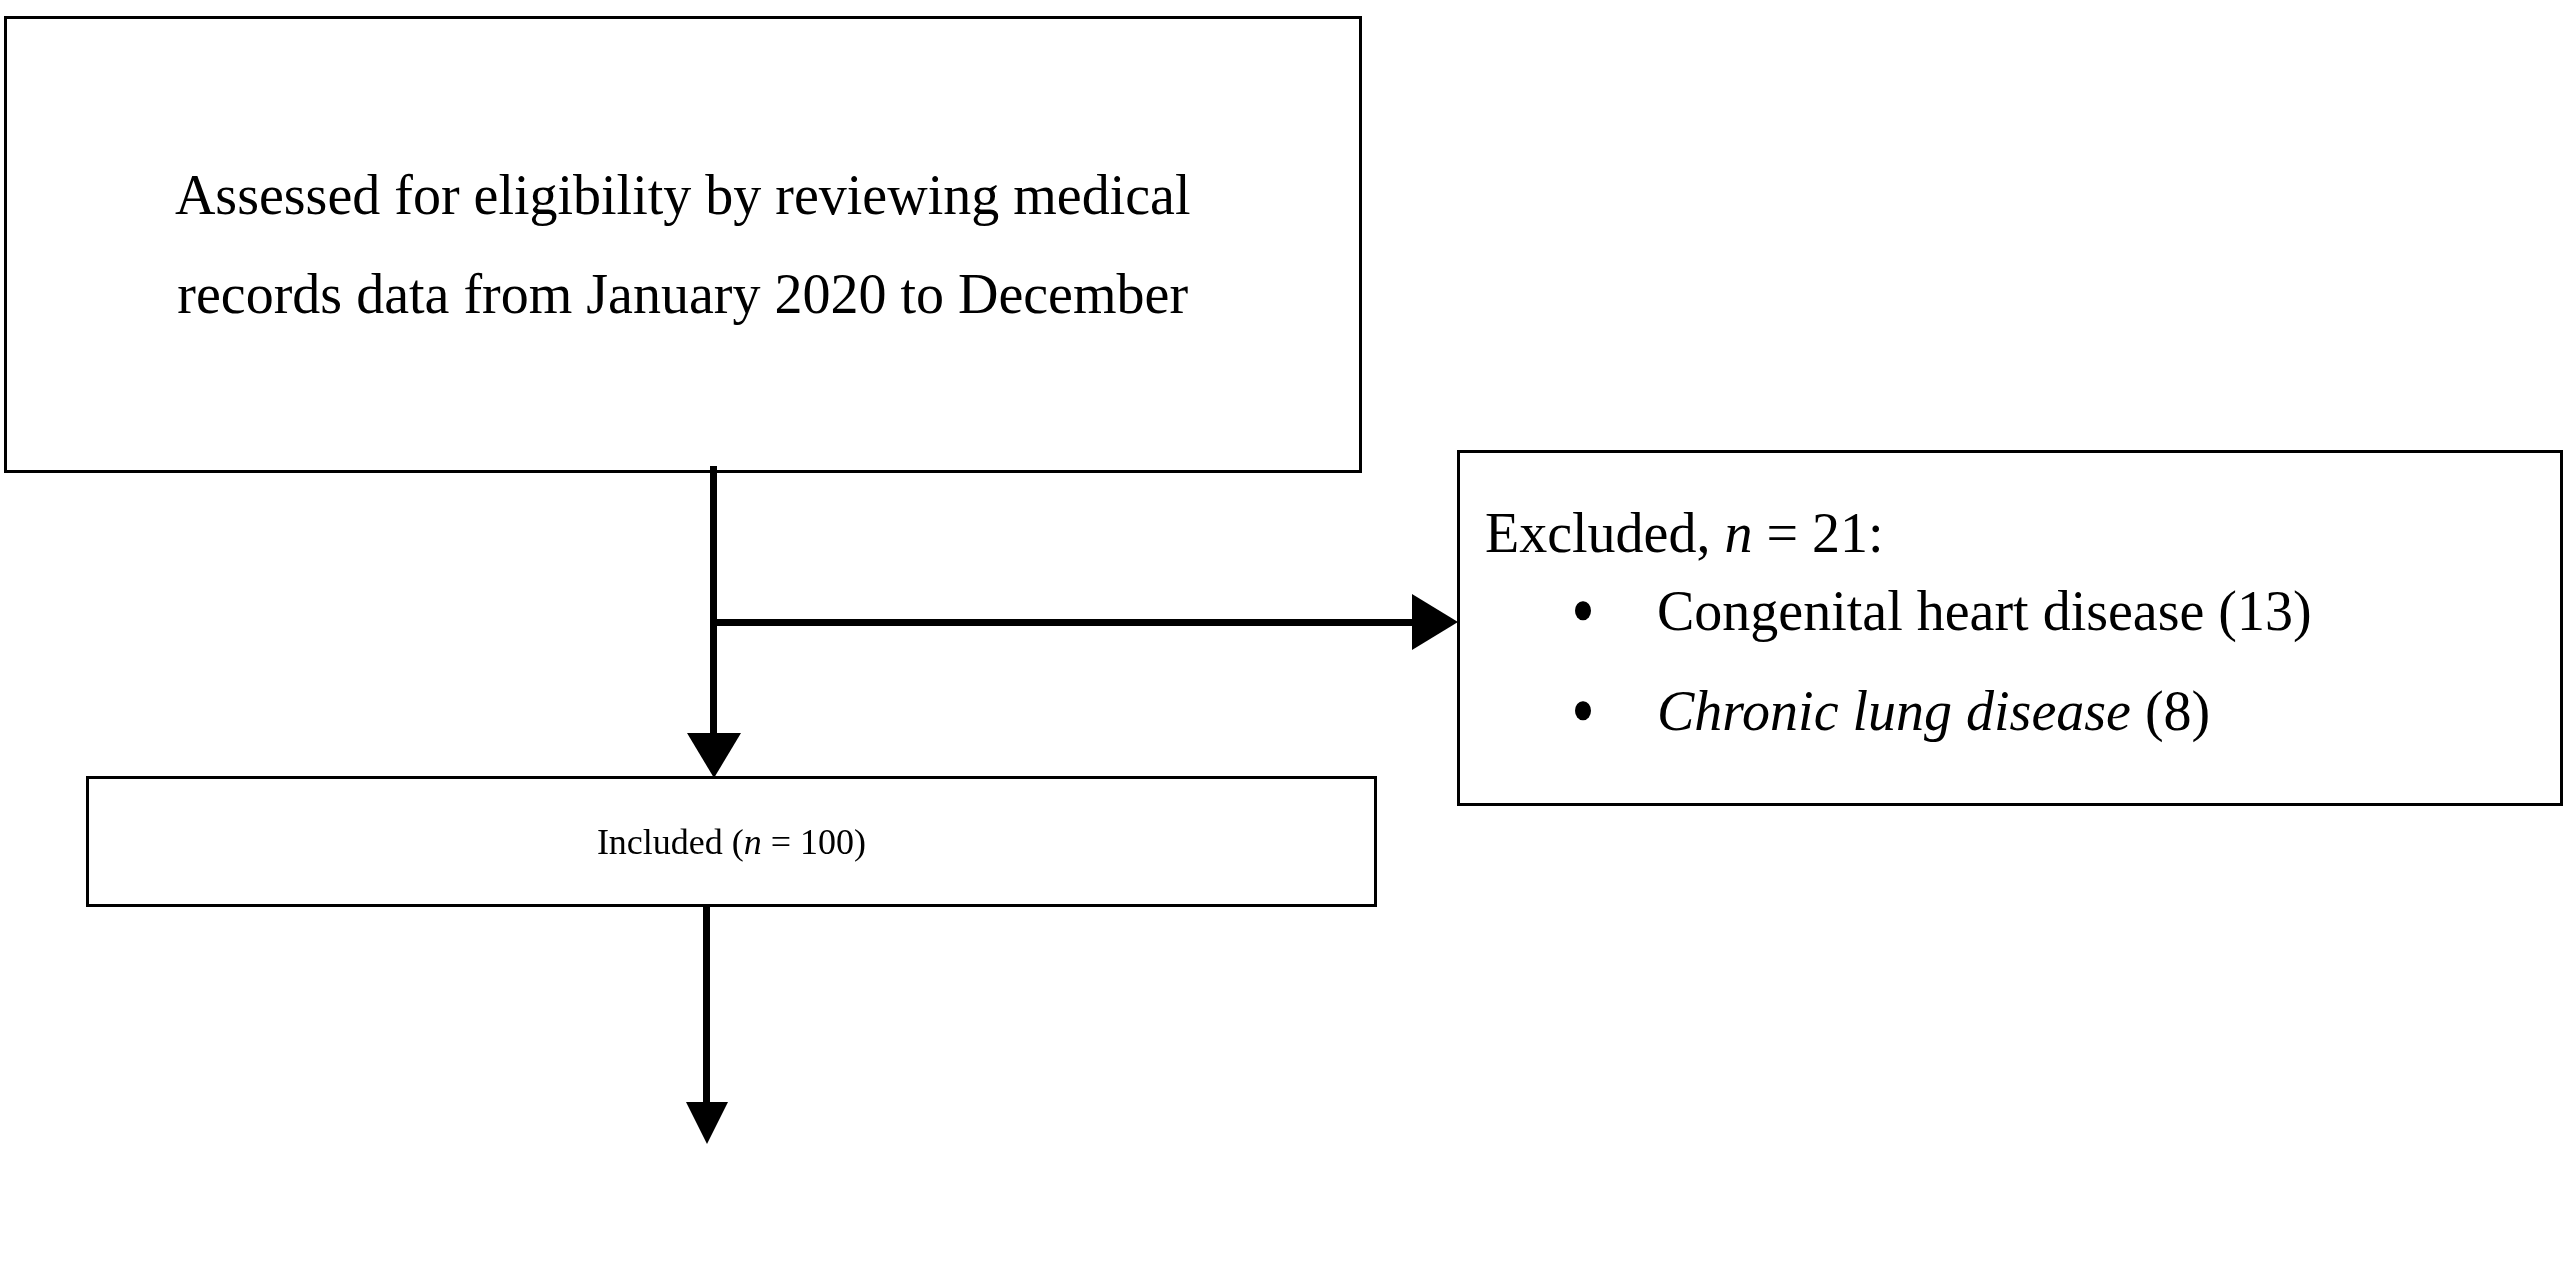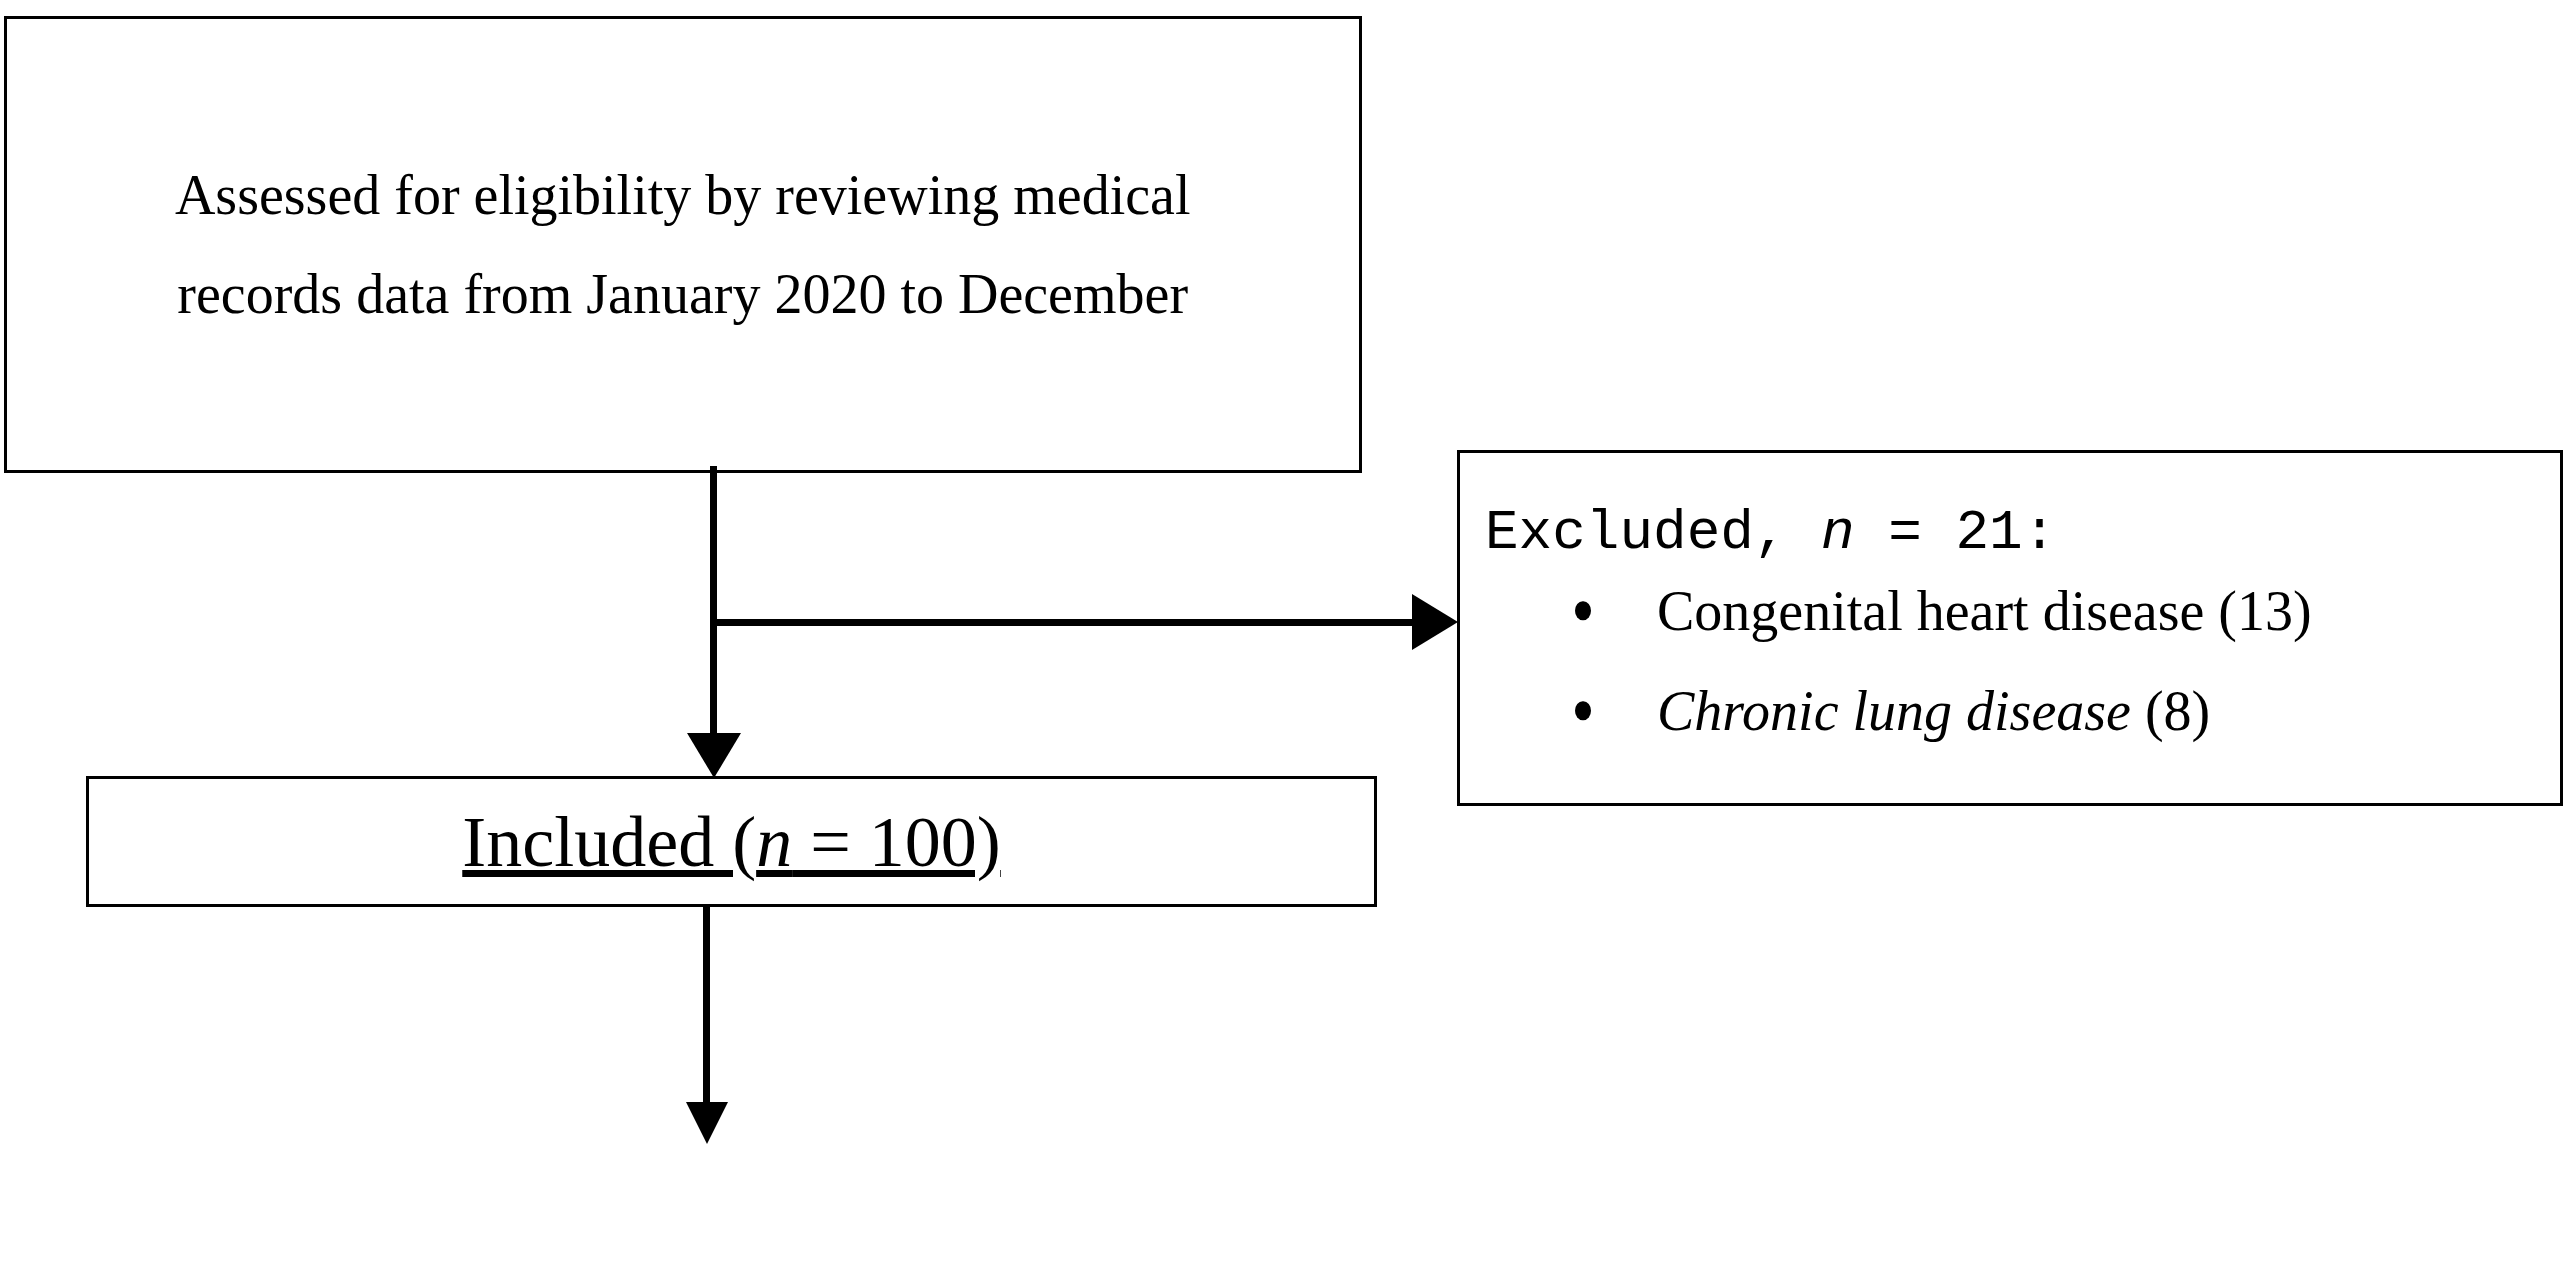--- a/index.html
+++ b/index.html
@@ -65,32 +65,30 @@
   
   .body-line {
     font-size: 56px;
     line-height: 99px;
     white-space: nowrap;
     letter-spacing: 0px;
   }
   #box-assessed .body-line { white-space: normal; }
 
   .single-line {
-    font-size: 72px;
+    font-size: 36px;
     line-height: 1;
-    text-decoration: underline;
   }
 
   .excl-head {
     font-size: 56px;
     line-height: 1;
     margin-top: 52px;
     margin-bottom: 0;
     white-space: nowrap;
-    font-family: Liberation Mono, monospace;
   }
 
   .excl-list {
     list-style: none;
     margin: 0;
     padding: 0;
   }
   .excl-item {
     position: relative;
     font-size: 56px;

